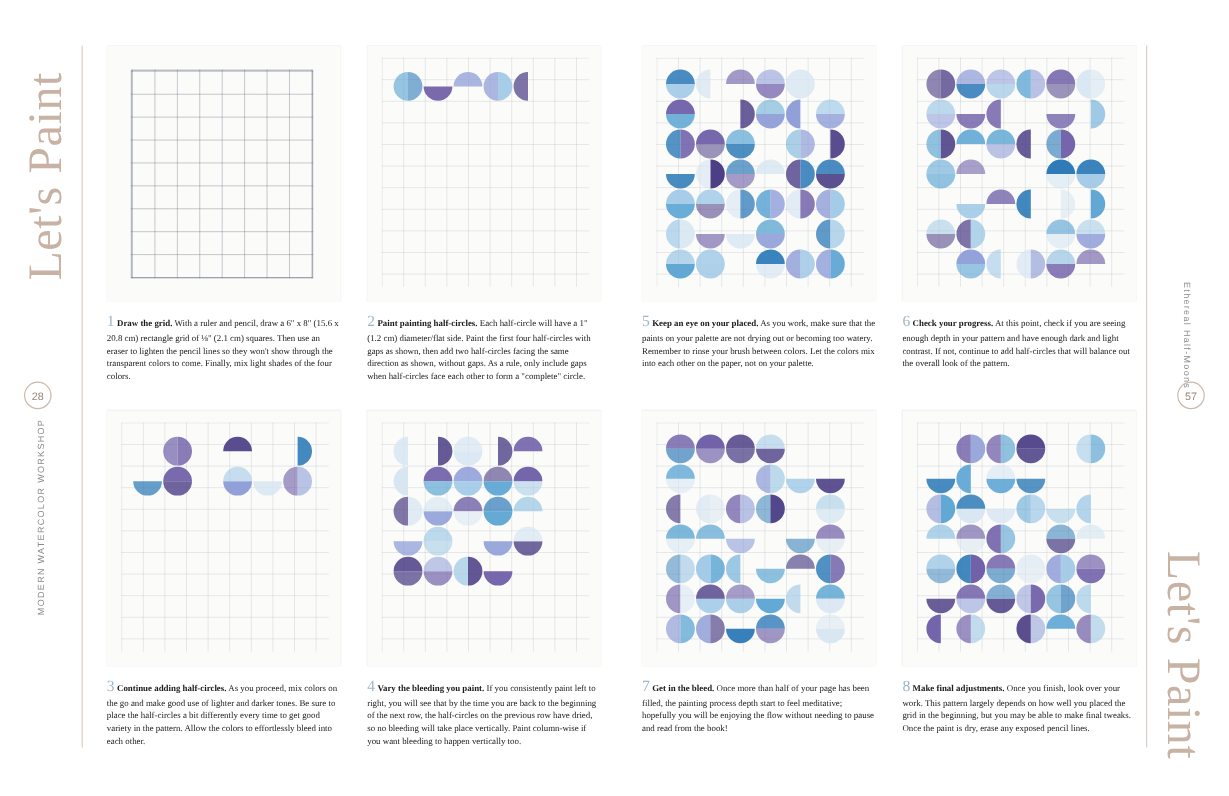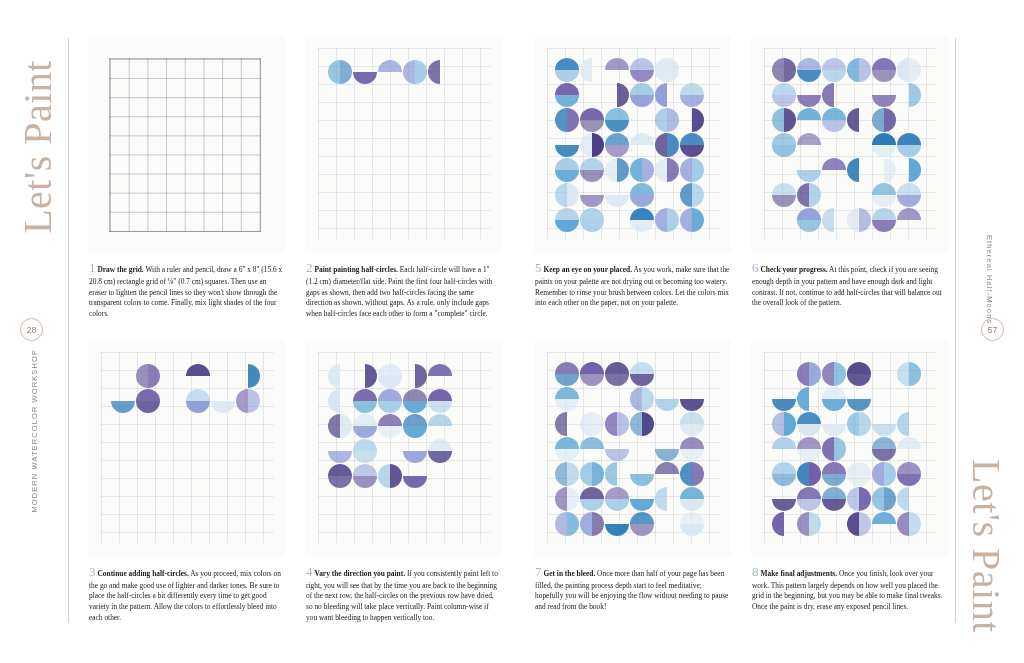--- a/index.html
+++ b/index.html
@@ -158,21 +158,21 @@
   <div class="panels">
 
     <div class="row">
 
       <div class="col">
         <div class="photo">
           <div class="paper"></div>
           <div class="pencilbox"></div>
         </div>
         <div class="caption">
-          <span class="stepnum">1</span><span class="steptitle">Draw the grid.</span> <span>With a ruler and pencil, draw a 6" x 8" (15.6 x 20.8 cm) rectangle grid of ⅛" (0.7 cm) squares. Then use an eraser to lighten the pencil lines so they won't show through the transparent colors to come. Finally, mix light shades of the four colors.</span>
+          <span class="stepnum">1</span><span class="steptitle">Draw the grid.</span> <span>With a ruler and pencil, draw a 6" x 8" (15.6 x 20.8 cm) rectangle grid of ⅛" (2.1 cm) squares. Then use an eraser to lighten the pencil lines so they won't show through the transparent colors to come. Finally, mix light shades of the four colors.</span>
         </div>
       </div>
 
       <div class="col">
         <div class="photo">
           <div class="paper"></div>
           <div class="gridlines faint"></div>
           <div class="art" id="art2">
               <div class="half" style="left: 22px; top: 22px;">
                 <i class="right" style="background: rgb(47, 123, 184); opacity: 0.6;"></i>
@@ -610,21 +610,21 @@
               <div class="half" style="left: 72px; top: 122px;">
                 <i class="left" style="background: rgb(158, 200, 230); opacity: 0.71;"></i>
                 <i class="right" style="background: rgb(76, 63, 134); opacity: 0.88;"></i>
               </div>
               <div class="half" style="left: 97px; top: 122px;">
                 <i class="bot" style="background: rgb(111, 95, 168); opacity: 0.94;"></i>
               </div>
             </div>
         </div>
         <div class="caption">
-          <span class="stepnum">4</span><span class="steptitle">Vary the direction you paint.</span> <span>If you consistently paint left to right, you will see that by the time you are back to the beginning of the next row, the half-circles on the previous row have dried, so no bleeding will take place vertically. Paint column-wise if you want bleeding to happen vertically too.</span>
+          <span class="stepnum">4</span><span class="steptitle">Vary the bleeding you paint.</span> <span>If you consistently paint left to right, you will see that by the time you are back to the beginning of the next row, the half-circles on the previous row have dried, so no bleeding will take place vertically. Paint column-wise if you want bleeding to happen vertically too.</span>
         </div>
       </div>
 
       <div class="col" style="margin-left:12px;">
         <div class="photo">
           <div class="paper"></div>
           <div class="gridlines faint"></div>
           <div class="art" id="art7">
               <div class="half" style="left: 20px; top: 20px;">
                 <i class="top" style="background: rgb(111, 95, 168); opacity: 0.81;"></i>

